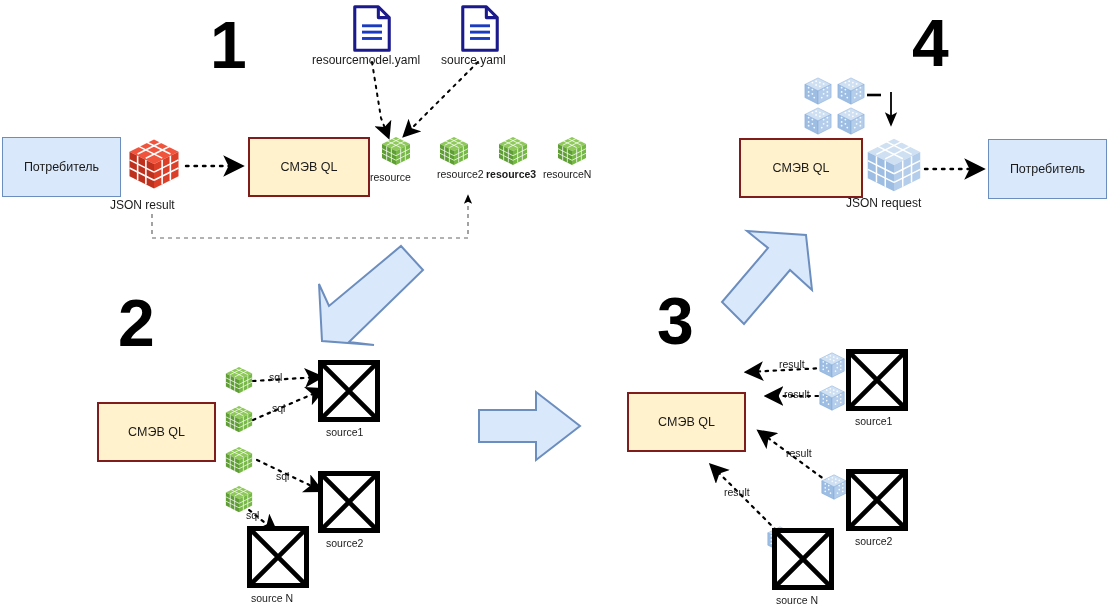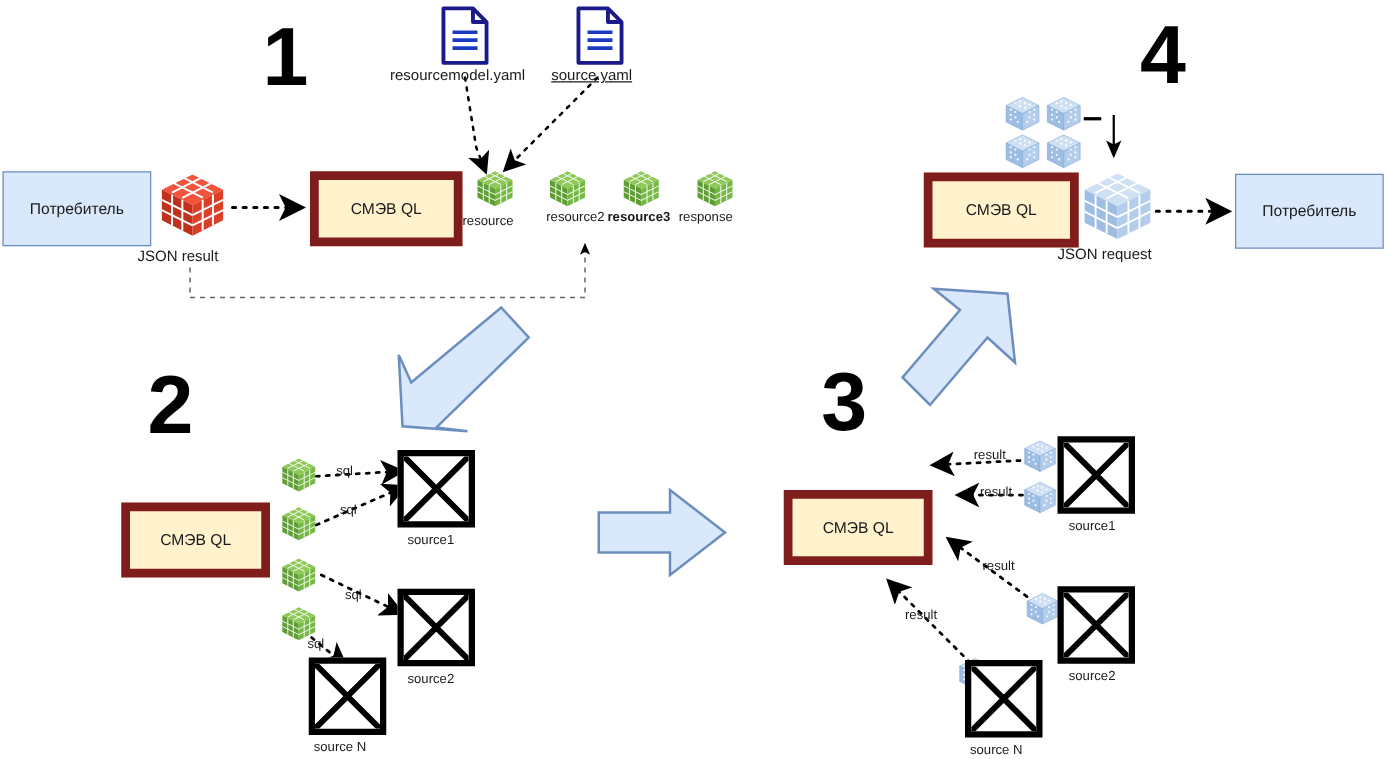--- a/index.html
+++ b/index.html
@@ -38,21 +38,21 @@
     font-size: 12.5px;
     color: #1a1a1a;
     text-align: center;
   }
   .box-consumer {
     background: #dae8fc;
     border: 1px solid #6c8ebf;
   }
   .box-smev {
     background: #fff2cc;
-    border: 7px solid #7f1d1d;
+    border: 2px solid #7f1d1d;
   }
 
   
   .lbl {
     font-size: 12px;
     color: #1a1a1a;
     white-space: nowrap;
   }
   .lbl-sm {
     font-size: 10.5px;
@@ -259,21 +259,21 @@
         <use href="#iconYaml"></use>
       </svg>
   </span>
   <div class="abs lbl" style="left:312px; top:53px;">resourcemodel.yaml</div>
 
   <span class="abs cubewrap" style="left:460px; top:4px; width:40px; height:49px;">
     <svg width="40" height="49" viewBox="0 0 44 54">
         <use href="#iconYaml"></use>
       </svg>
   </span>
-  <div class="abs lbl" style="left:441px; top:53px;text-decoration:underline;">source.yaml</div>
+  <div class="abs lbl" style="left:441px; top:53px;">source.yaml</div>
 
   <span class="abs cubewrap" style="left:380px; top:135px; width:32px; height:32px;">
     <svg width="32" height="32" viewBox="0 0 64 64">
         <use href="#cubeGreen"></use>
       </svg>
   </span>
   <div class="abs lbl-sm" style="left:370px; top:171px;">resource</div>
 
   <span class="abs cubewrap" style="left:438px; top:135px; width:32px; height:32px;">
     <svg width="32" height="32" viewBox="0 0 64 64">
@@ -287,21 +287,21 @@
         <use href="#cubeGreen"></use>
       </svg>
   </span>
   <div class="abs lbl-sm" style="left:486px; top:168px;font-weight:bold;">resource3</div>
 
   <span class="abs cubewrap" style="left:556px; top:135px; width:32px; height:32px;">
     <svg width="32" height="32" viewBox="0 0 64 64">
         <use href="#cubeGreen"></use>
       </svg>
   </span>
-  <div class="abs lbl-sm" style="left:543px; top:168px;">response</div>
+  <div class="abs lbl-sm" style="left:543px; top:168px;">resourceN</div>
 
   <span class="abs cubewrap" style="left:803px; top:76px; width:30px; height:30px;">
     <svg width="30" height="30" viewBox="0 0 64 64">
         <use href="#cubeBlueDot"></use>
       </svg>
   </span>
   <span class="abs cubewrap" style="left:836px; top:76px; width:30px; height:30px;">
     <svg width="30" height="30" viewBox="0 0 64 64">
         <use href="#cubeBlueDot"></use>
       </svg>

